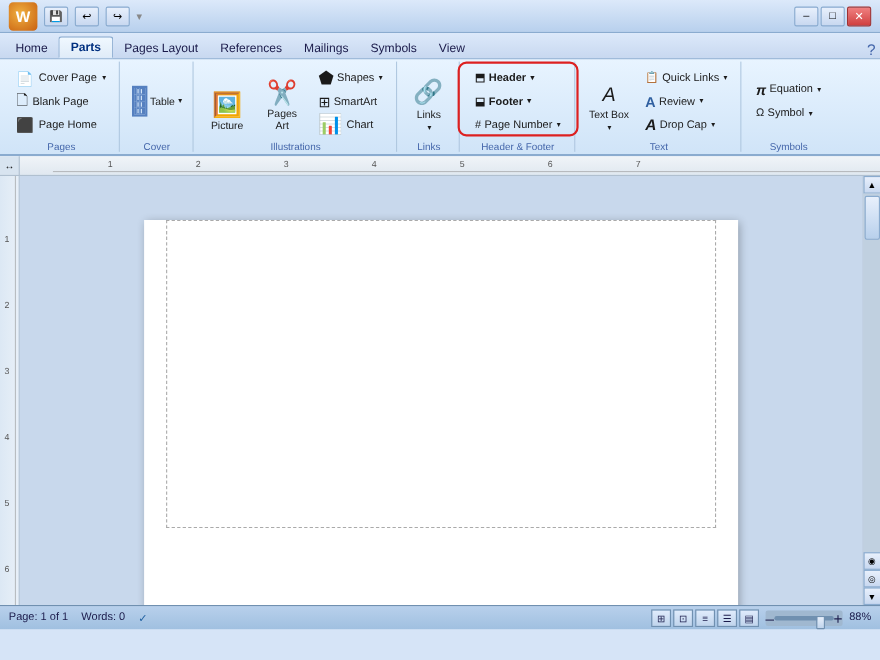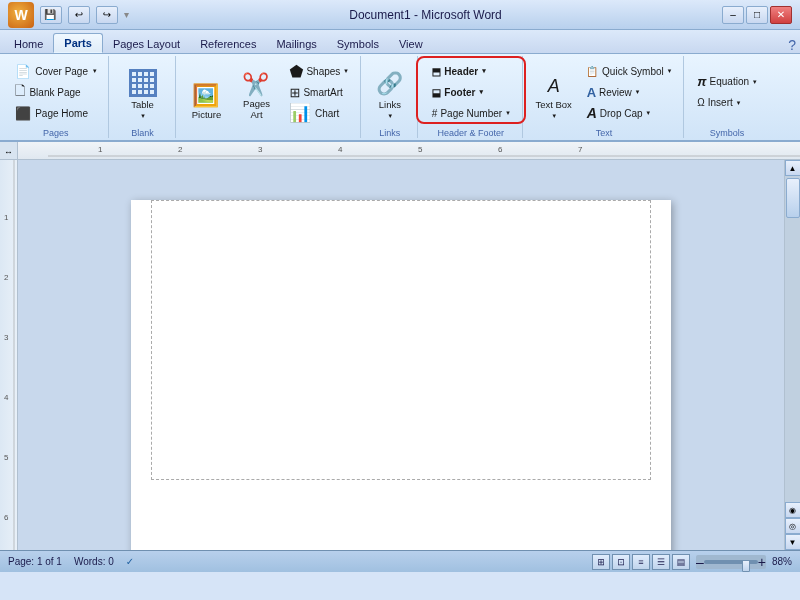--- a/index.html
+++ b/index.html
@@ -133,21 +133,21 @@
       color: #1a1a1a;
       height: 20px;
       white-space: nowrap;
     }
 
     .rb-stack { display: flex; flex-direction: column; gap: 1px; justify-content: center; height: 64px; }
 
     
     .table-btn {
       display: flex;
-      flex-direction: column;
+      flex-direction: row;
       align-items: center;
       justify-content: flex-end;
       width: 52px;
       height: 64px;
       padding: 3px 2px;
       cursor: pointer;
       border-radius: 3px;
       border: 1px solid transparent;
       font-size: 9.5px;
       text-align: center;
@@ -305,21 +305,20 @@
 <body>
 
 <div class="titlebar">
   <div class="titlebar-left">
     <div class="office-btn">W</div>
     <div class="tb-btn" title="Save">💾</div>
     <div class="tb-btn">↩</div>
     <div class="tb-btn">↪</div>
     <span style="font-size:10px; color:#888">▾</span>
   </div>
-  <span class="titlebar-title">Document1 - Microsoft Word</span>
   <div class="window-controls">
     <div class="win-btn win-min">–</div>
     <div class="win-btn win-max">□</div>
     <div class="win-btn win-close">✕</div>
   </div>
 </div>
 
 <div class="ribbon-tabs">
   <div class="tab-item">Home</div>
   <div class="tab-item active">Parts</div>
@@ -372,21 +371,21 @@
             <div class="table-cell"></div>
           <div class="table-cell"></div>
             <div class="table-cell"></div>
             <div class="table-cell"></div>
             <div class="table-cell"></div>
         </div>
         <span>Table</span>
         <span class="drop-arrow">▾</span>
       </div>
     </div>
-    <div class="group-label">Blank</div>
+    <div class="group-label">Cover</div>
   </div>
 
   <div class="ribbon-group">
     <div class="group-content">
       <div class="rb-large">
         <span class="icon">🖼️</span>
         <span>Picture</span>
       </div>
       <div class="rb-large">
         <span class="icon">✂️</span>
@@ -401,20 +400,21 @@
         <div class="rb-small">
           <span class="smartart-icon">⊞</span>
           <span>SmartArt</span>
         </div>
         <div class="rb-small">
           <span class="chart-icon-img">📊</span>
           <span>Chart</span>
         </div>
       </div>
     </div>
+    <div class="group-label">Illustrations</div>
   </div>
 
   <div class="ribbon-group">
     <div class="group-content">
       <div class="links-btn">
         <span style="font-size:22px;">🔗</span>
         <span>Links</span>
         <span class="drop-arrow">▾</span>
       </div>
     </div>
@@ -448,21 +448,21 @@
   <div class="ribbon-group">
     <div class="group-content">
       <div class="rb-large">
         <span class="text-box-icon">A</span>
         <span>Text Box</span>
         <span class="drop-arrow">▾</span>
       </div>
       <div class="rb-stack" style="height:64px; justify-content:center;">
         <div class="rb-small">
           <span>📋</span>
-          <span>Quick Symbol</span>
+          <span>Quick Links</span>
           <span class="drop-arrow">▾</span>
         </div>
         <div class="rb-small">
           <span class="wordart-icon">A</span>
           <span>Review</span>
           <span class="drop-arrow">▾</span>
         </div>
         <div class="rb-small">
           <span class="dropcap-icon">A</span>
           <span>Drop Cap</span>
@@ -476,21 +476,21 @@
   <div class="ribbon-group" style="border-right:none;">
     <div class="group-content">
       <div class="sym-stack">
         <div class="sym-btn">
           <span style="font-size:13px; font-style:italic; font-weight:bold;">π</span>
           <span>Equation</span>
           <span class="drop-arrow">▾</span>
         </div>
         <div class="sym-btn">
           <span>Ω</span>
-          <span>Insert</span>
+          <span>Symbol</span>
           <span class="drop-arrow">▾</span>
         </div>
       </div>
     </div>
     <div class="group-label">Symbols</div>
   </div>
 
 </div>
 
 <div style="position:relative; display:flex; flex-direction:column;">

